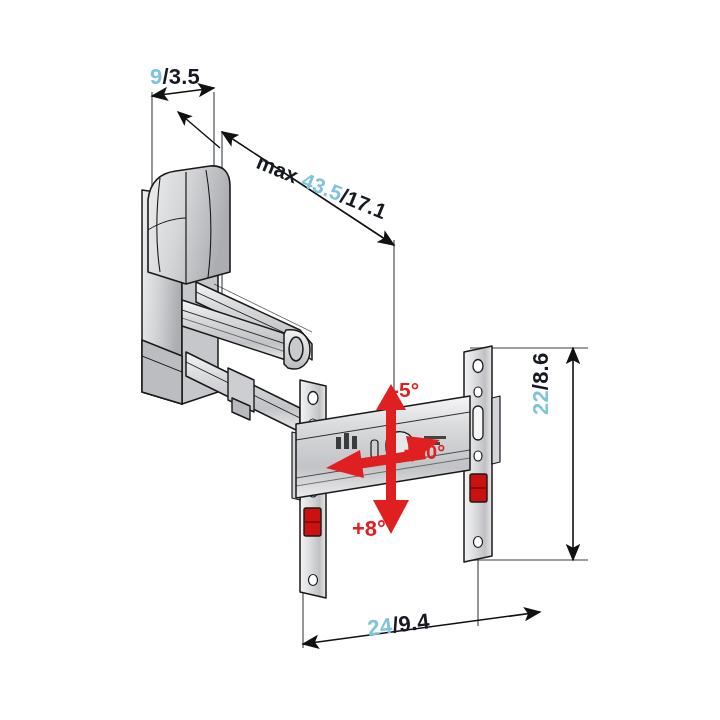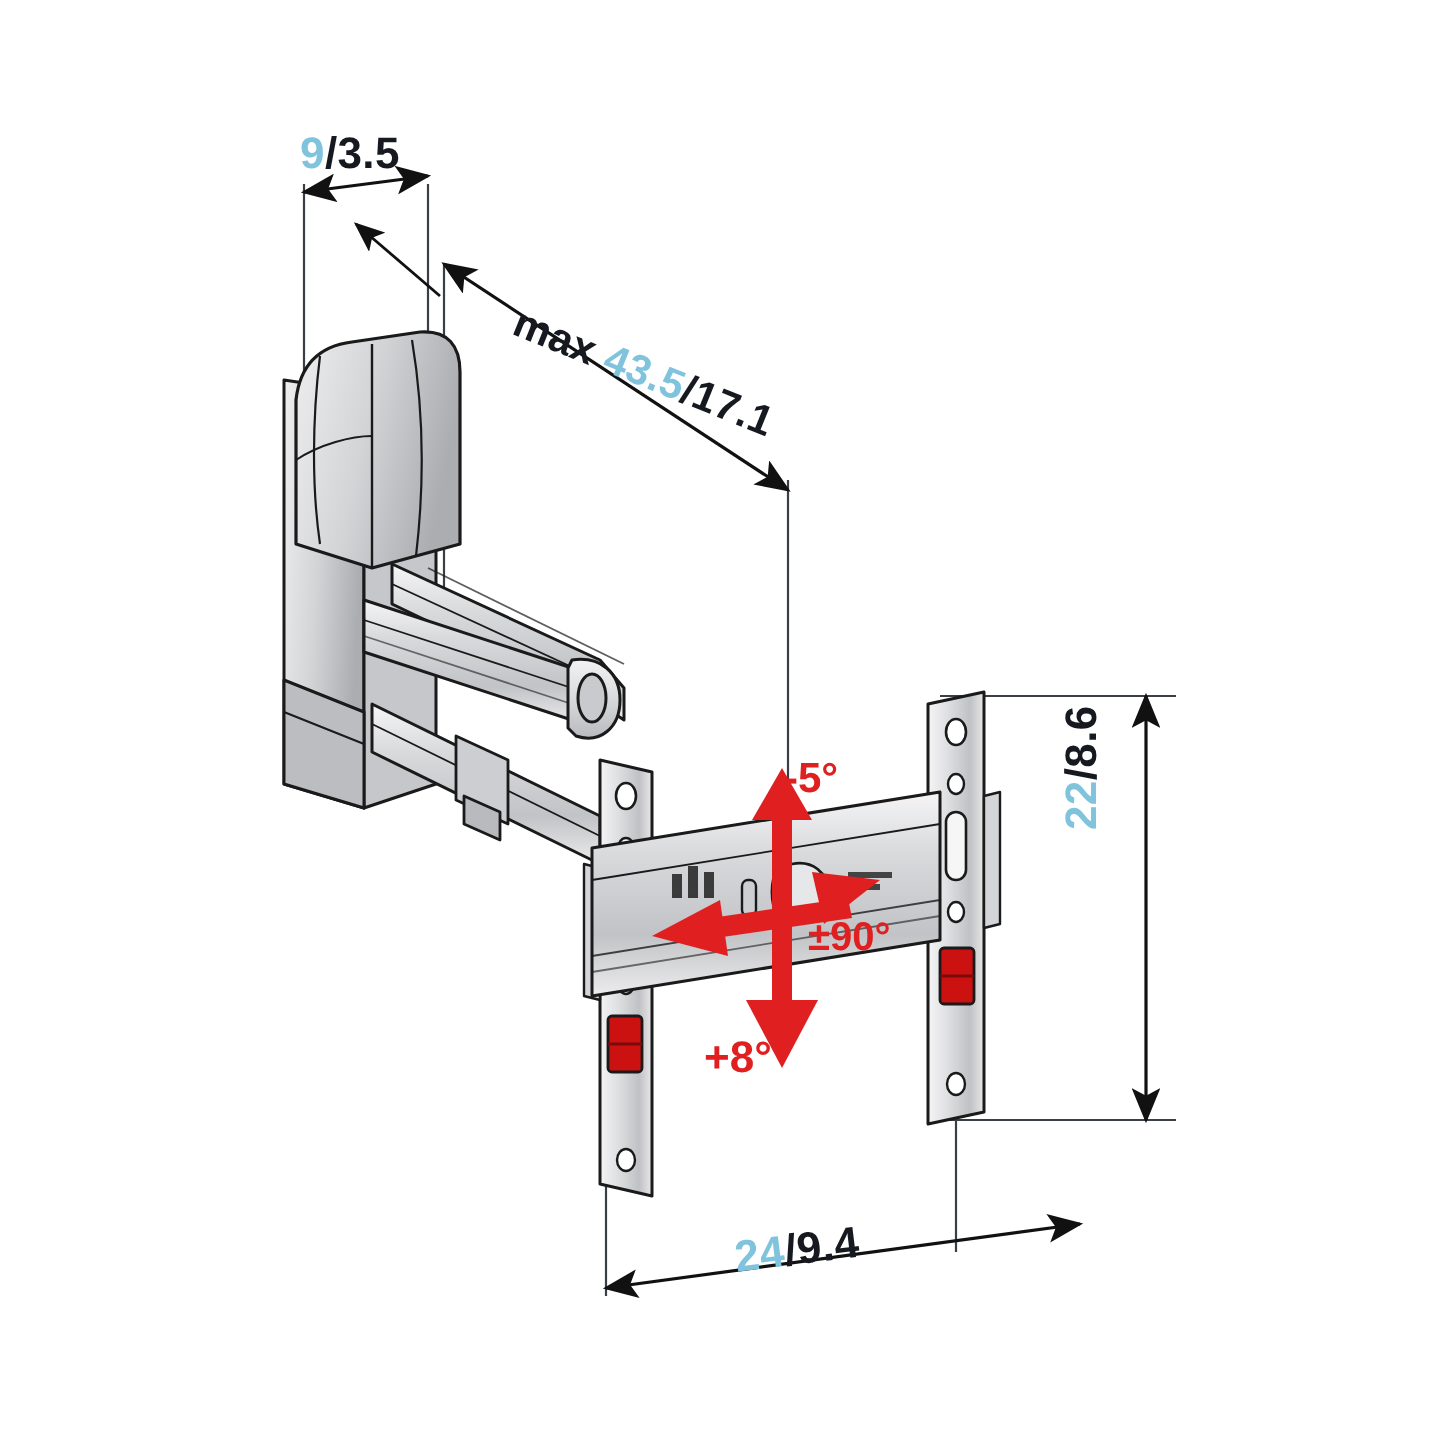--- a/index.html
+++ b/index.html
@@ -11,21 +11,21 @@
   .metric{color:#7FC4DC;}
   .imperial{color:#161a20;}
   .prefix{color:#161a20;font-weight:700;}
   .ang{position:absolute;color:#e02020;font-weight:700;white-space:nowrap;}
   .t-9   {left:150px;top:64px;font-size:22px;}
   .t-max {left:262px;top:150px;font-size:21px;transform:rotate(22deg);transform-origin:left top;}
   .t-22  {left:528px;top:415px;font-size:22px;transform:rotate(-90deg);transform-origin:left top;}
   .t-24  {left:366px;top:616px;font-size:22px;transform:rotate(-7deg);transform-origin:left top;}
   .a-m5  {left:392px;top:378px;font-size:21px;}
   .a-p10 {left:352px;top:516px;font-size:22px;}
-  .a-90  {left:404px;top:458px;font-size:20px;}
+  .a-90  {left:404px;top:441px;font-size:20px;}
 </style>
 </head>
 <body>
 
 <div id="stage">
 
   <svg width="720" height="720" viewBox="0 0 720 720">
     <defs>
       <linearGradient id="gMetal" x1="0" y1="0" x2="0" y2="1">
         <stop offset="0" stop-color="#f2f2f3"></stop>

